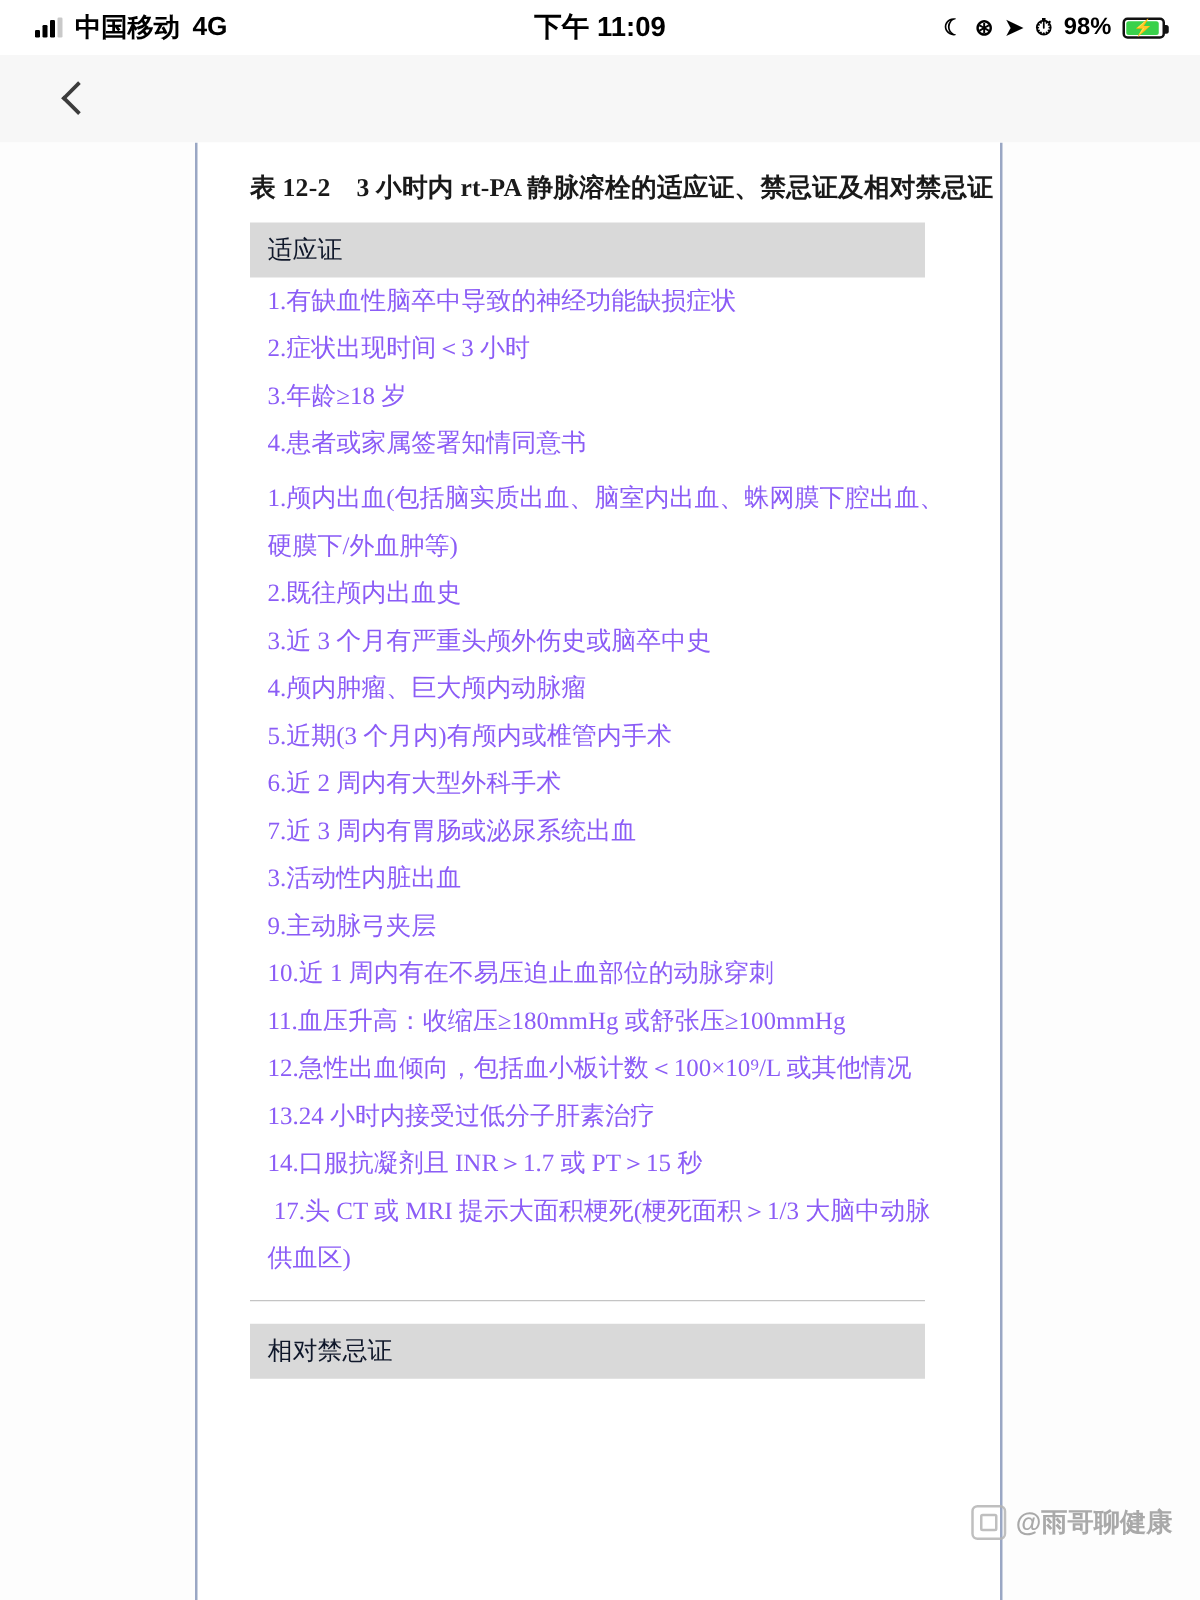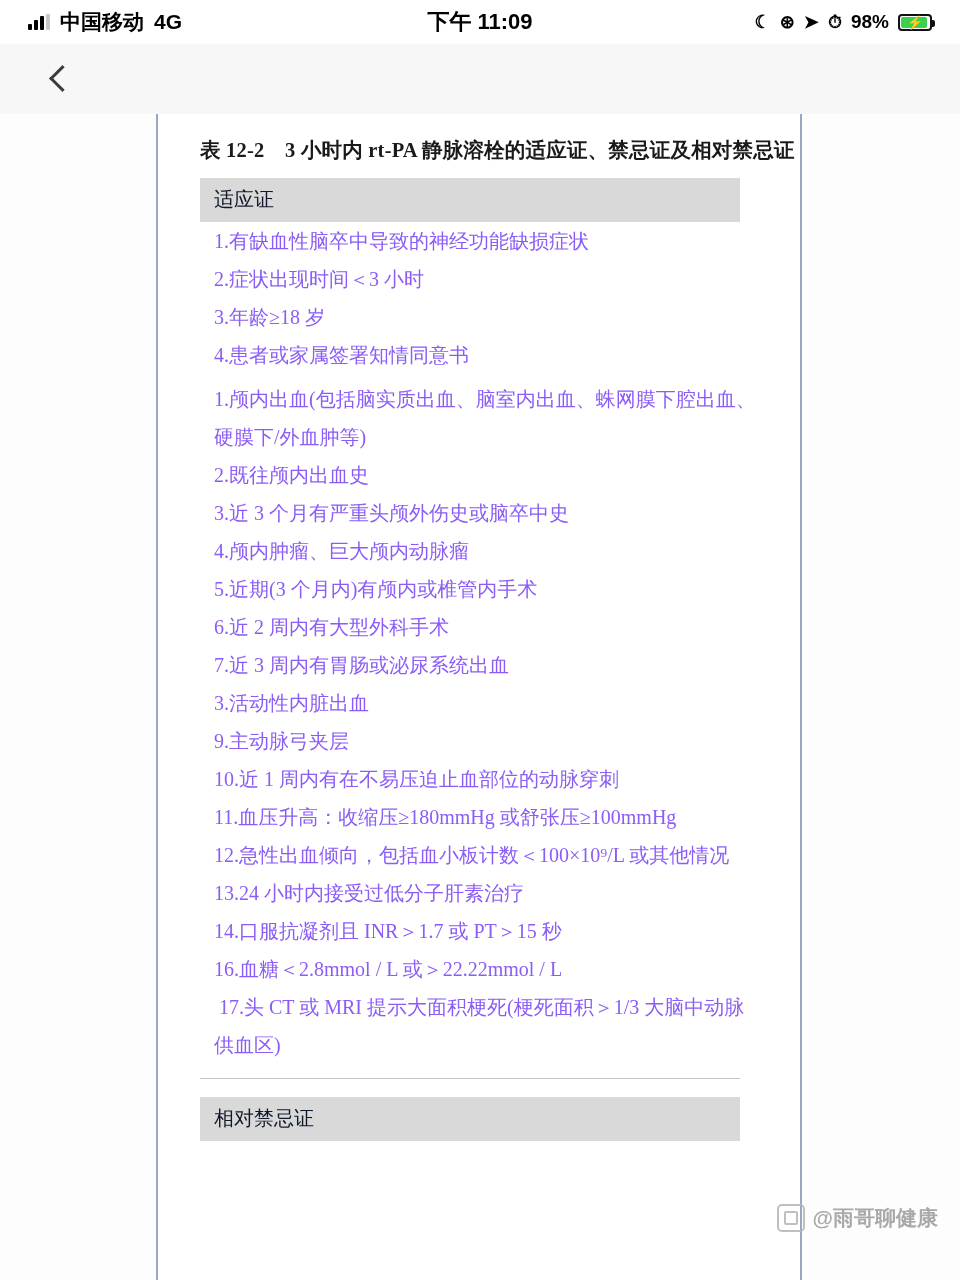--- a/index.html
+++ b/index.html
@@ -282,21 +282,20 @@
     <div class="item">5.近期(3 个月内)有颅内或椎管内手术</div>
     <div class="item">6.近 2 周内有大型外科手术</div>
     <div class="item">7.近 3 周内有胃肠或泌尿系统出血</div>
     <div class="item">3.活动性内脏出血</div>
     <div class="item">9.主动脉弓夹层</div>
     <div class="item">10.近 1 周内有在不易压迫止血部位的动脉穿刺</div>
     <div class="item">11.血压升高：收缩压≥180mmHg 或舒张压≥100mmHg</div>
     <div class="item">12.急性出血倾向，包括血小板计数＜100×10⁹/L 或其他情况</div>
     <div class="item">13.24 小时内接受过低分子肝素治疗</div>
     <div class="item">14.口服抗凝剂且 INR＞1.7 或 PT＞15 秒</div>
-    <div class="item">16.血糖＜2.8mmol / L 或＞22.22mmol / L</div>
     <div class="item"> 17.头 CT 或 MRI 提示大面积梗死(梗死面积＞1/3 大脑中动脉供血区)</div>
 
     <div class="rule"></div>
 
     <div class="section-head">相对禁忌证</div>
 
   </div>
 
   <div class="watermark">
     <span class="wm-logo"></span>

